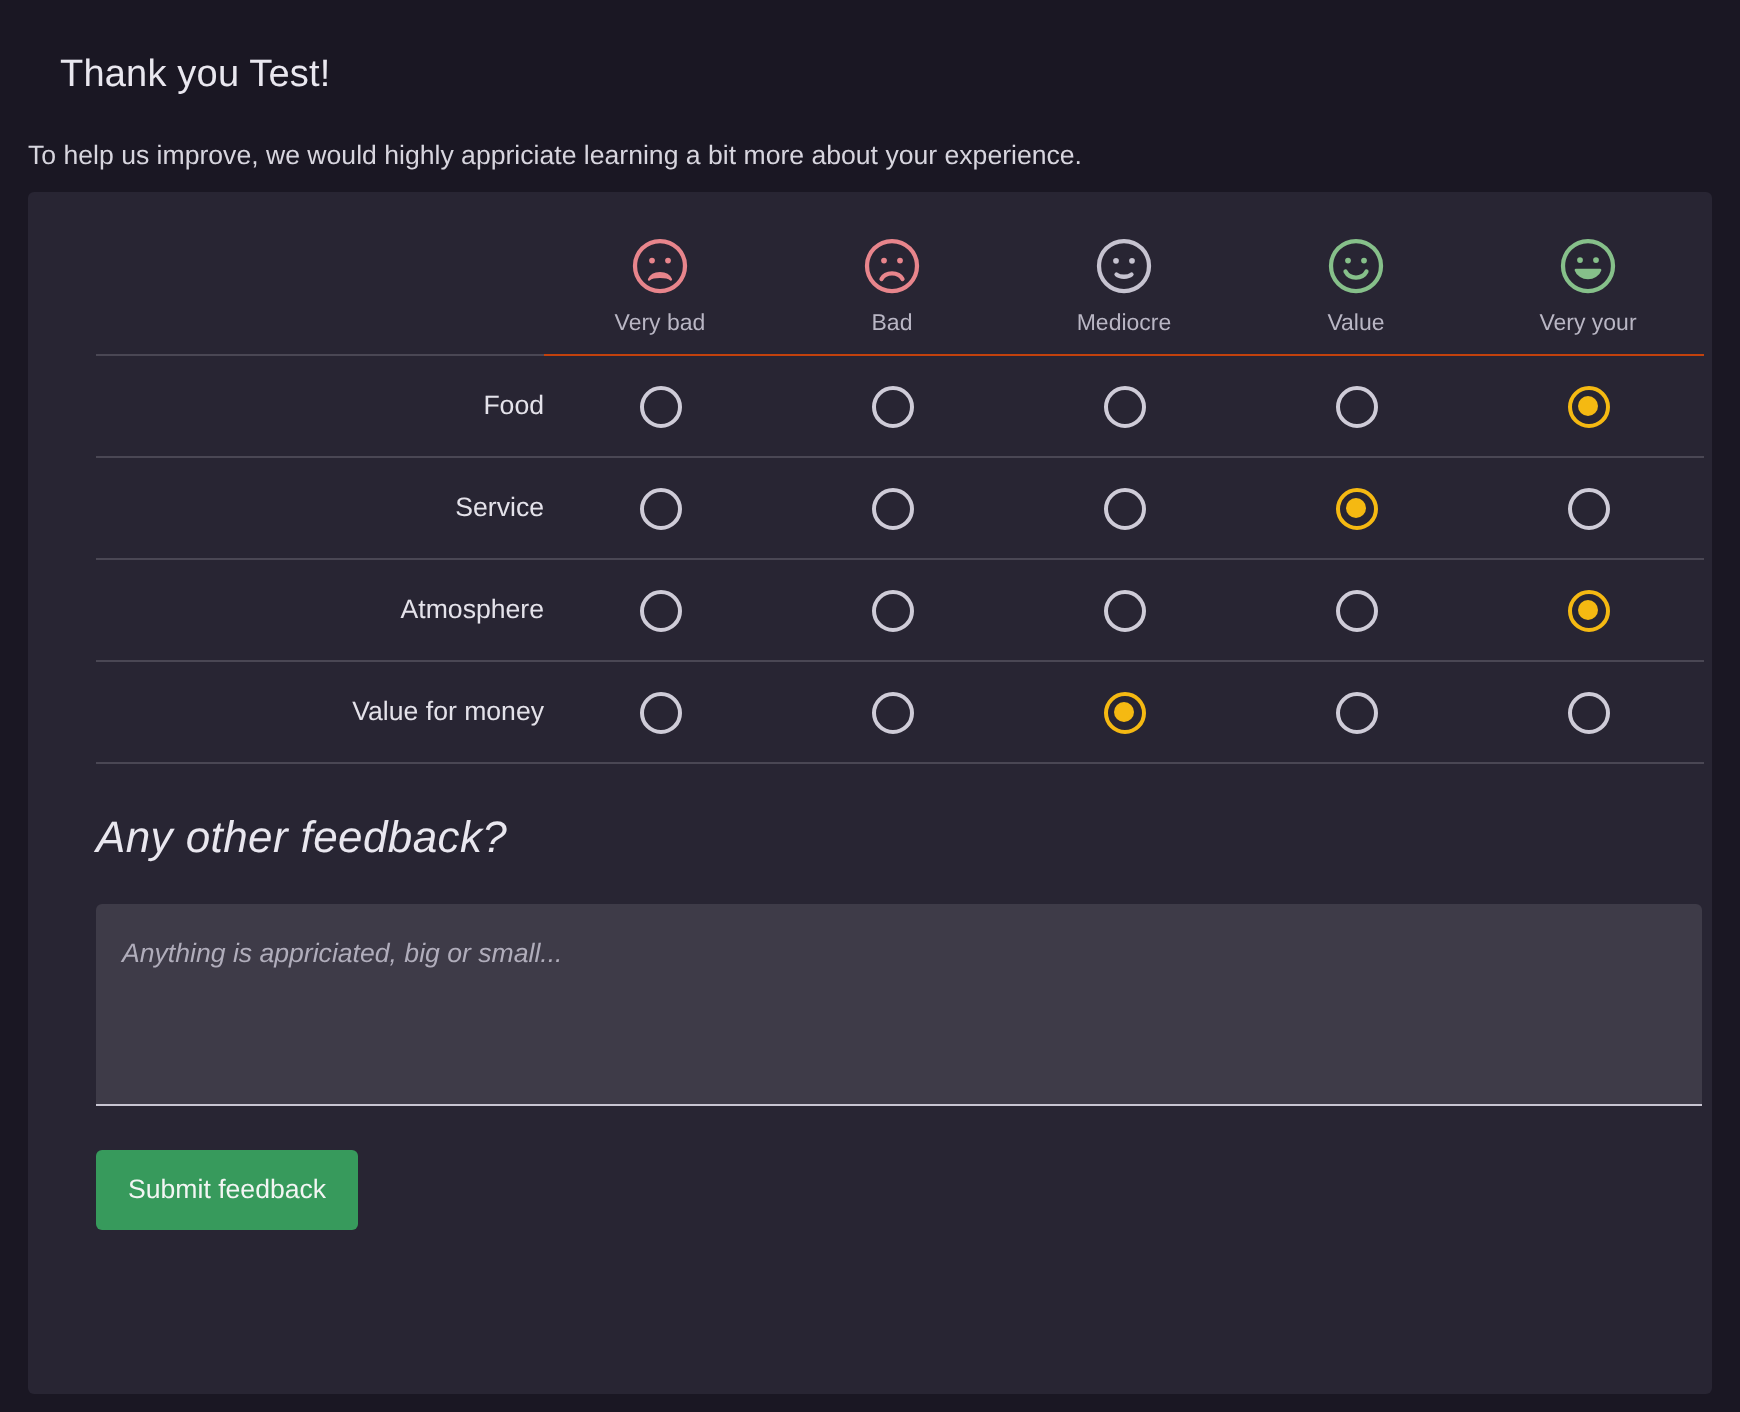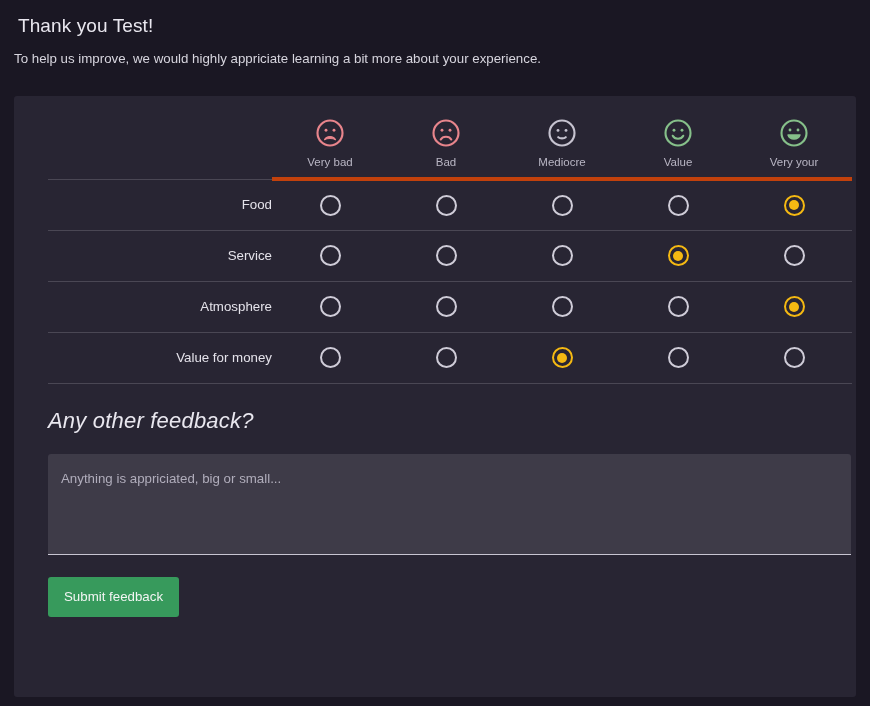--- a/index.html
+++ b/index.html
@@ -22,21 +22,21 @@
 
   
   .intro {
     padding: 8px 0 0 14px;
   }
   .intro-title {
     color: #e9e7ef;
     font-size: 19px;
     font-weight: 400;
     line-height: 28px;
-    margin: 4px;
+    margin: 16px;
     letter-spacing: 0.1px;
   }
   .intro-sub {
     color: #d7d5de;
     font-size: 13.3px;
     font-weight: 400;
     line-height: 20px;
     margin: 9px 0 0 0;
   }
 
@@ -67,21 +67,21 @@
     width: 804px;
     margin: 0 0 0 14px;
     border-collapse: collapse;
     table-layout: fixed;
   }
   .rate-table col.label-col { width: 224px; }
   .rate-table col.opt-col { width: 116px; }
 
   .rate-table thead th {
     padding: 22px 0 8px 0;
-    border-bottom: 4px solid #c2410c;
+    border-bottom: 1px solid #c2410c;
     vertical-align: bottom;
     font-weight: 400;
   }
   .rate-table thead th.label-head {
     border-bottom: 1px solid #4a4754;
   }
 
   .opt-head-inner {
     display: flex;
     flex-direction: column;
@@ -164,20 +164,21 @@
     height: 100%;
     background: transparent;
     border: 0;
     outline: none;
     resize: none;
     color: #e4e2ea;
     font-family: "Liberation Sans", sans-serif;
     font-size: 13.3px;
     line-height: 18px;
     padding: 16px 13px;
+    font-style: italic;
   }
   .textarea-wrap textarea::placeholder {
     color: #b0adbb;
     opacity: 1;
   }
 
   .submit-btn {
     display: inline-block;
     margin: 22px 0 0 14px;
     background: #379a5c;

